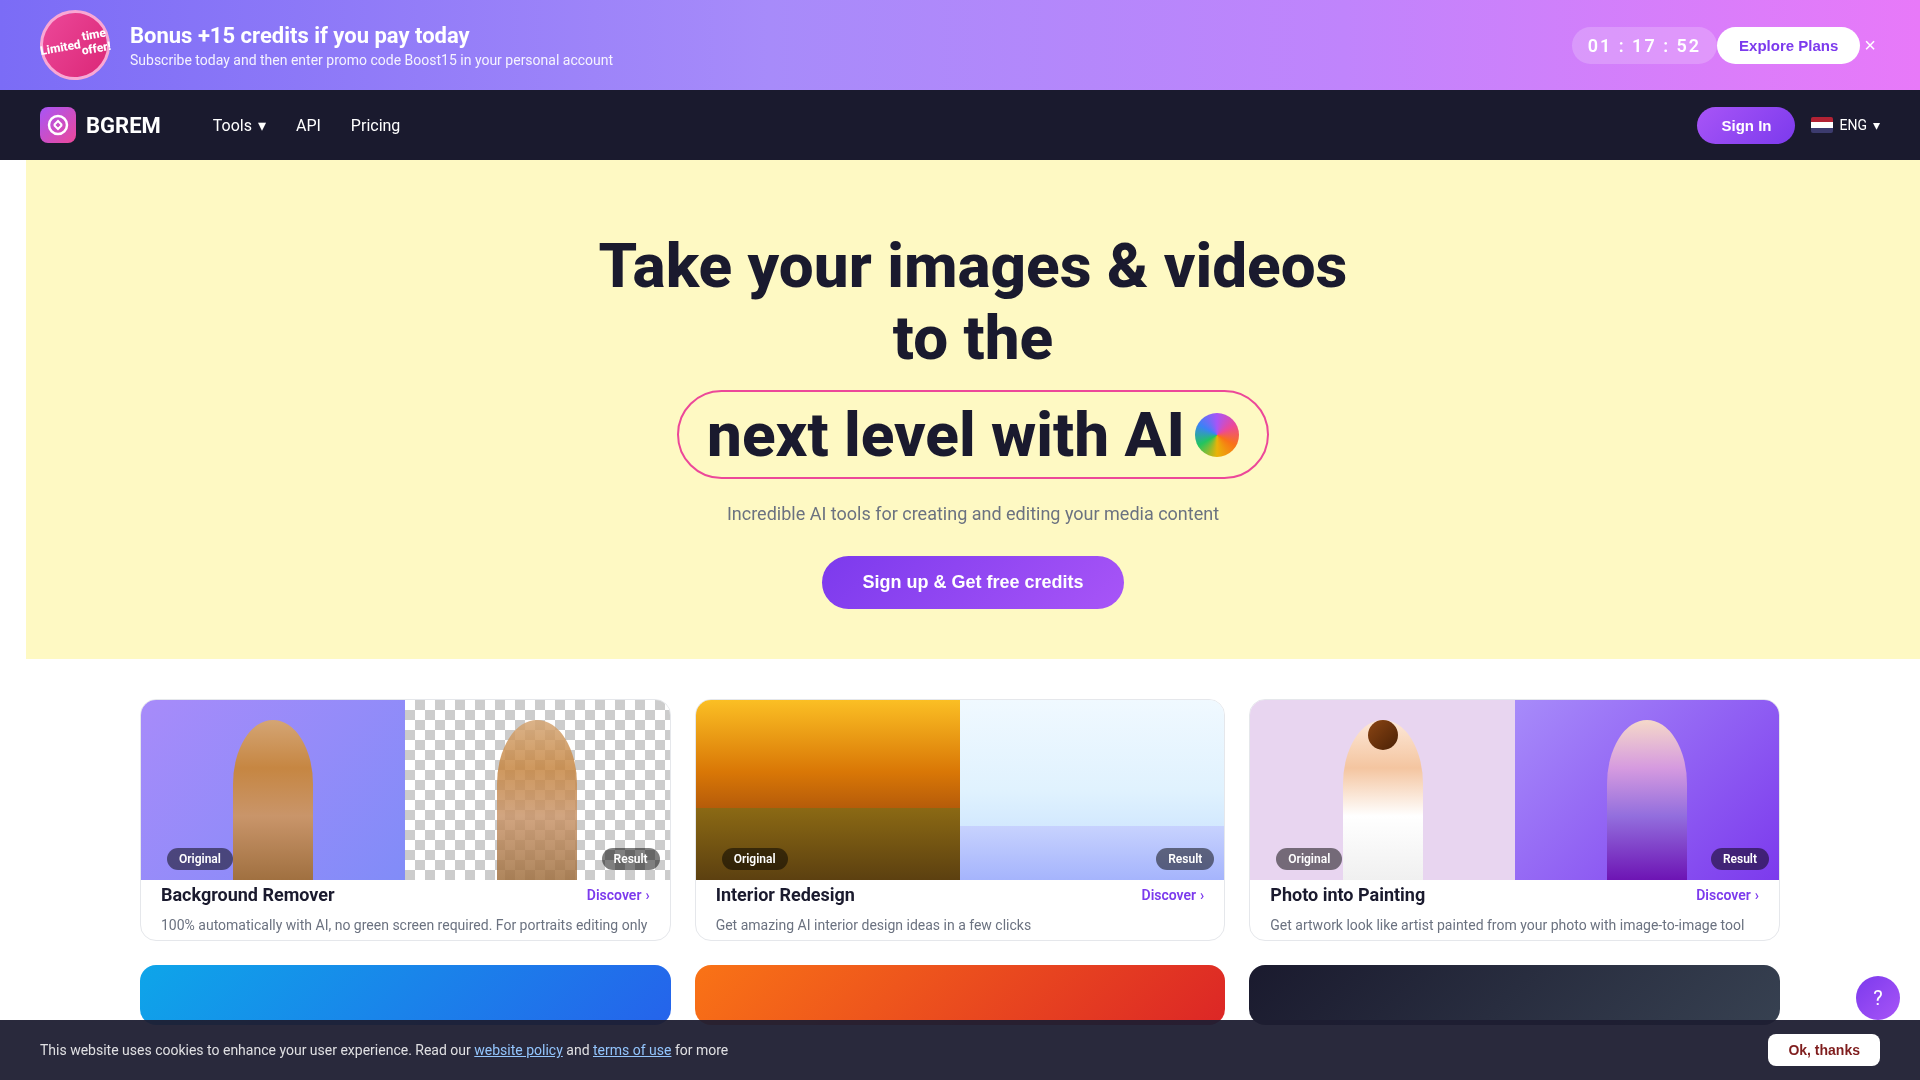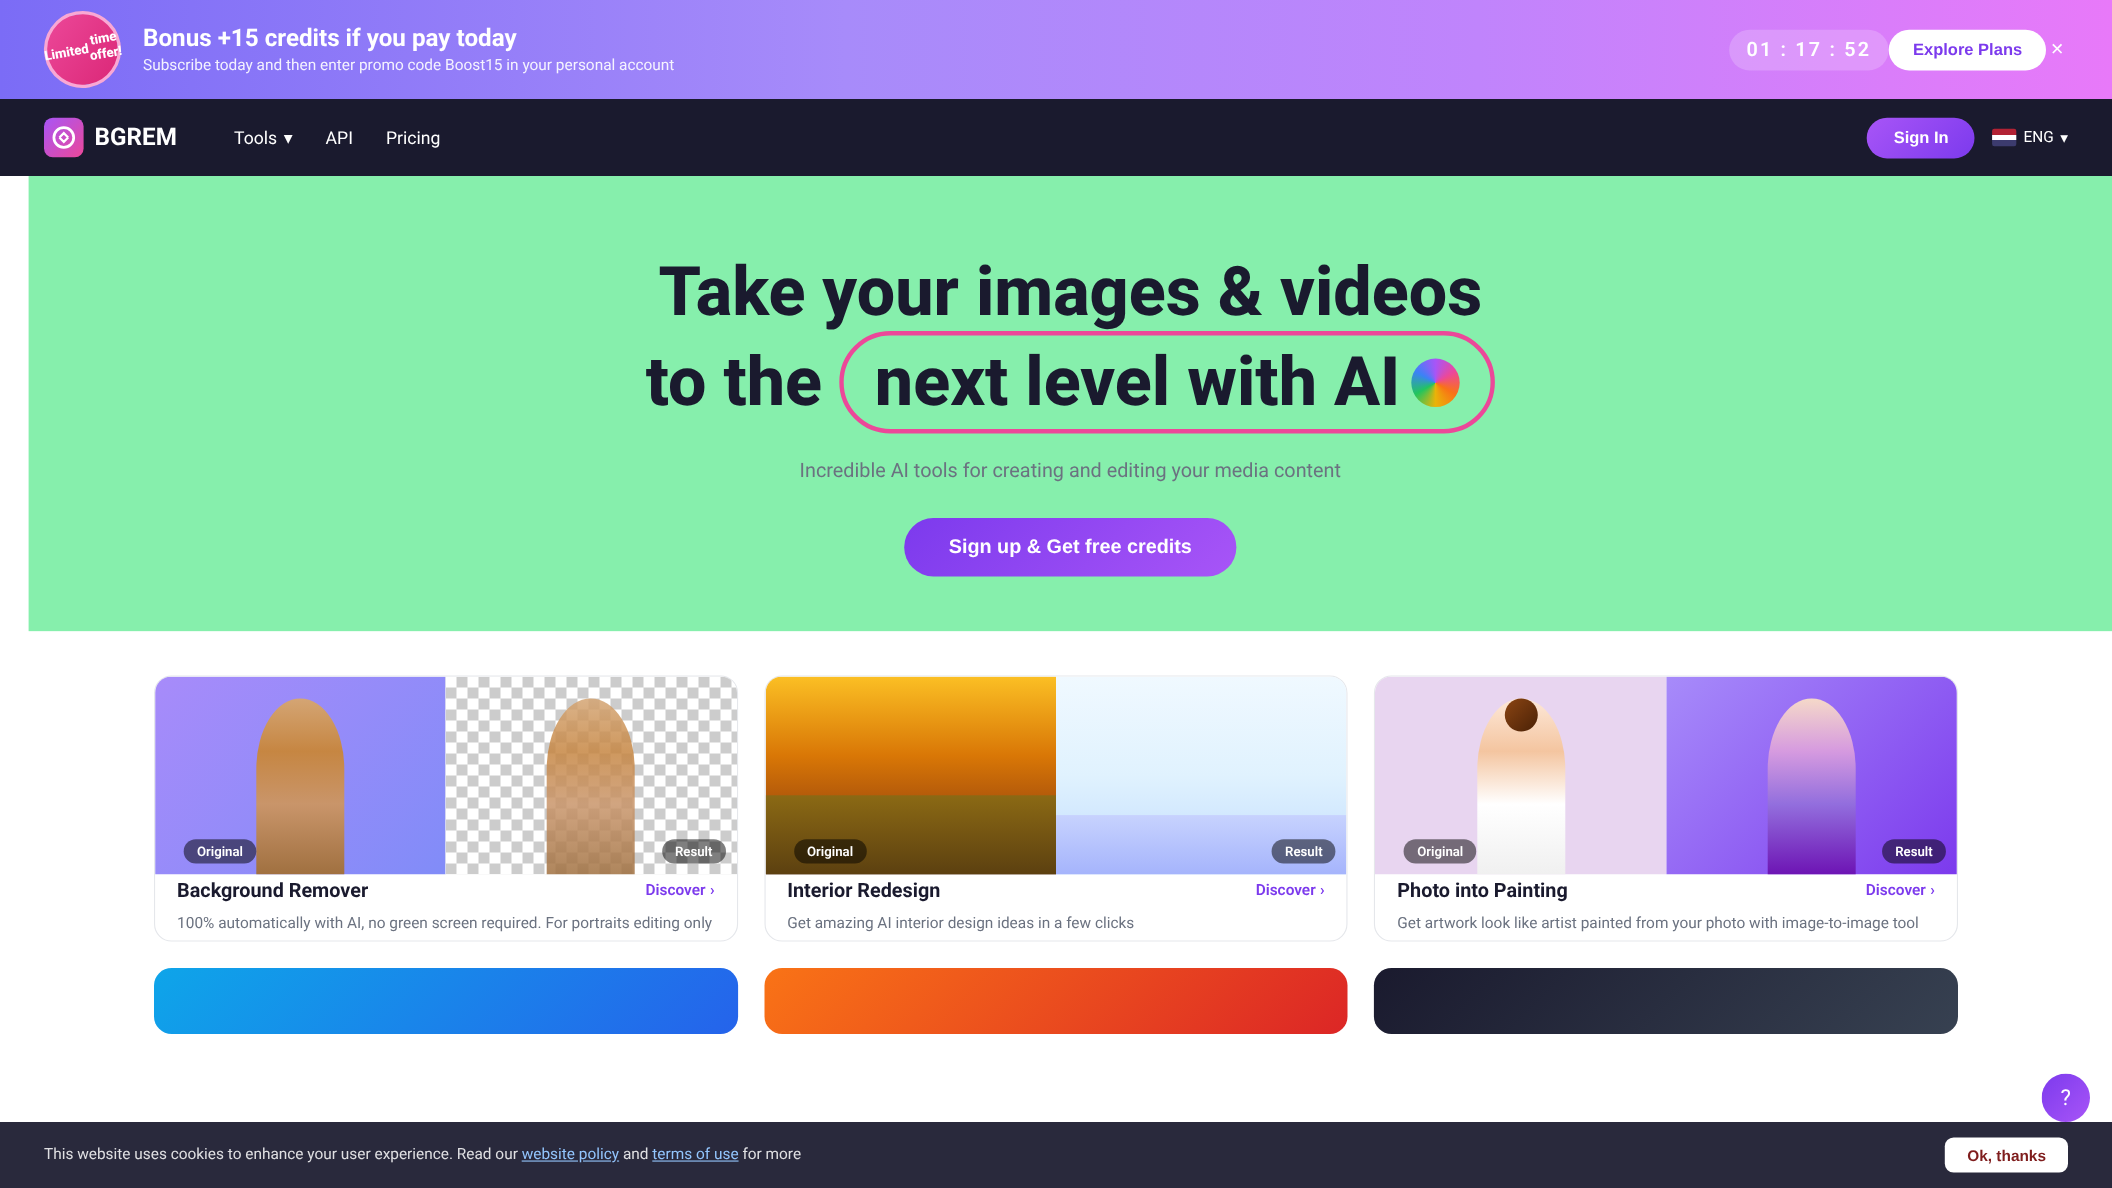--- a/index.html
+++ b/index.html
@@ -102,27 +102,27 @@
       font-weight: 600;
       cursor: pointer;
     }
     .lang-selector { color: white; font-size: 14px; display: flex; align-items: center; gap: 6px; cursor: pointer; }
     .flag { width: 22px; height: 16px; background: linear-gradient(180deg, #b22234 0%, #b22234 33%, white 33%, white 66%, #3c3b6e 66%); border-radius: 2px; }
 
     
     .hero {
       text-align: center;
       padding: 70px 40px 50px;
-      background: #86efac;
+      background: #fef9c3;
       margin-left: 26px;
     }
     .hero h1 { font-size: 62px; font-weight: 800; color: #1a1a2e; line-height: 1.15; }
-    .hero-line2 { display: flex; align-items: center; justify-content: center; gap: 16px; font-size: 62px; font-weight: 800; color: #1a1a2e; margin-top: 0; }
+    .hero-line2 { display: flex; align-items: center; justify-content: center; gap: 16px; font-size: 62px; font-weight: 800; color: #1a1a2e; margin-top: 0; flex-direction: column; }
     .ai-badge {
-      border: 4px solid #ec4899;
+      border: 2px solid #ec4899;
       border-radius: 50px;
       padding: 6px 28px;
       display: inline-flex;
       align-items: center;
       gap: 10px;
       font-size: 62px;
       font-weight: 800;
     }
     .ai-icon {
       width: 44px; height: 44px;

